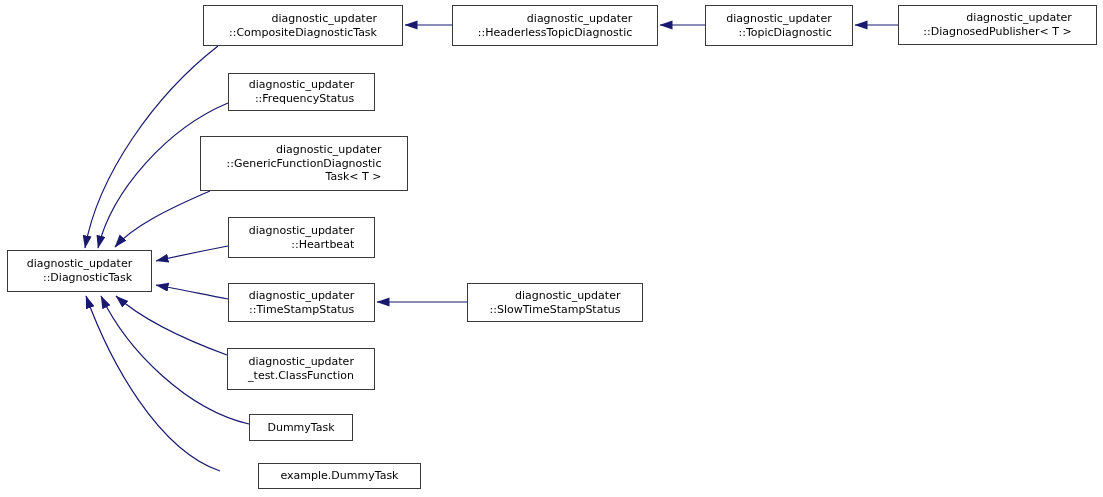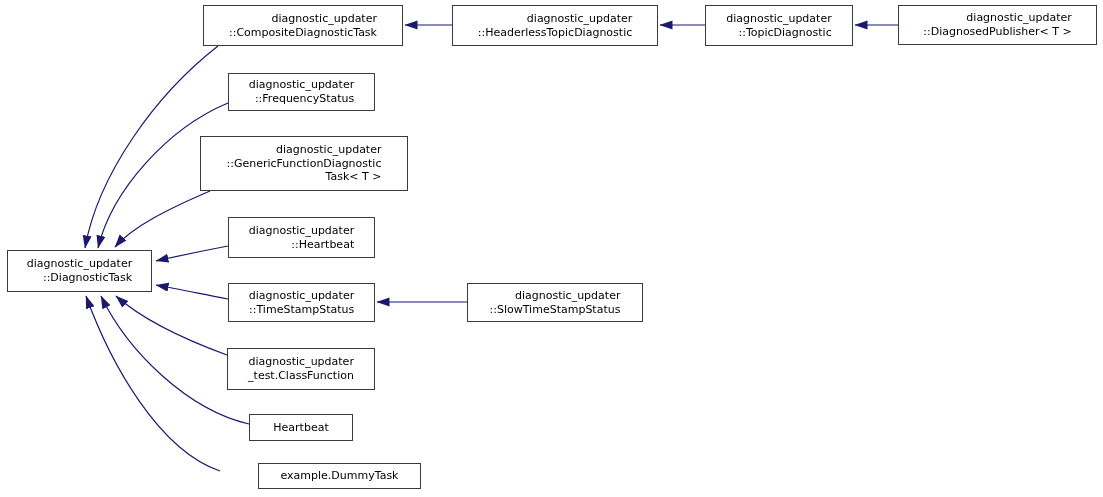--- a/index.html
+++ b/index.html
@@ -87,17 +87,17 @@
 
   <div class="node" style="left:228px; top:283px; width:147px; height:39px;">diagnostic_updater
 ::TimeStampStatus</div>
 
   <div class="node" style="left:467px; top:283px; width:176px; height:39px;">diagnostic_updater
 ::SlowTimeStampStatus</div>
 
   <div class="node" style="left:227px; top:348px; width:148px; height:42px;">diagnostic_updater
 _test.ClassFunction</div>
 
-  <div class="node" style="left:249px; top:414px; width:104px; height:27px;">Heartbeat</div>
+  <div class="node" style="left:249px; top:414px; width:104px; height:27px;">DummyTask</div>
 
   <div class="node" style="left:220px; top:463px; width:163px; height:26px;margin-left:38px;">example.DummyTask</div>
 
 </div>
 
 </body></html>

